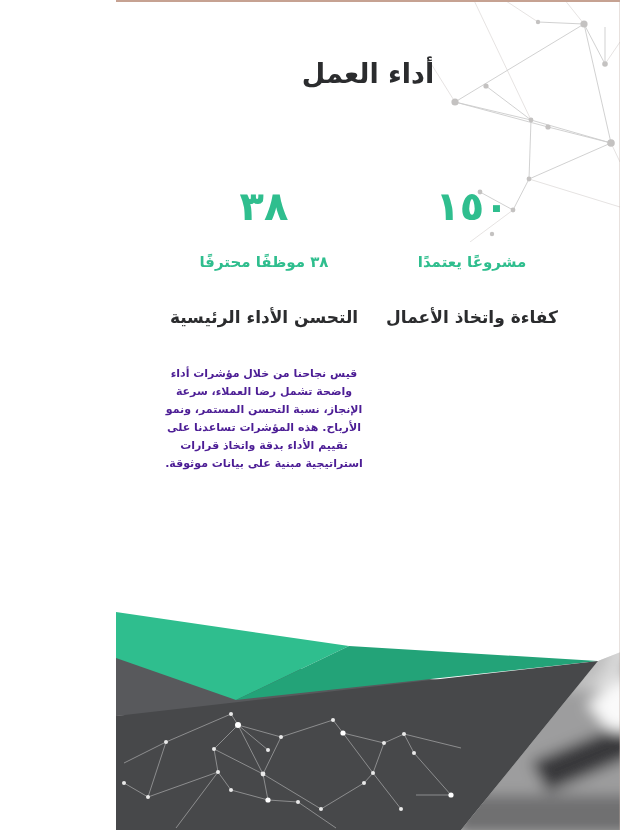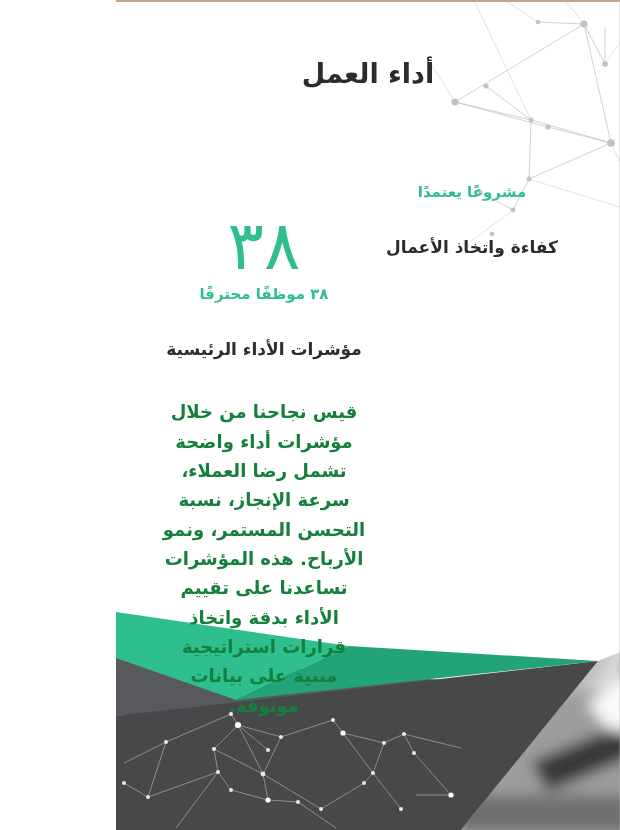--- a/index.html
+++ b/index.html
@@ -36,45 +36,44 @@
     flex-direction:row;
     justify-content:space-between;
     padding:0 44px;
     margin-top:92px;
   }
   .col{
     width:270px;
     text-align:center;
   }
   .big-number{
-    font-size:68px;
+    font-size:40px;
     line-height:1.15;
-    font-weight:normal;
+    font-weight:bold;
     color:var(--accent,#2fbe8e);
-    margin-top:24px;
   }
   .stat-label{
-    margin-top:0;
+    margin-top:24px;
     font-size:15px;
     font-weight:bold;
     color:var(--accent,#2fbe8e);
   }
   .stat-heading{
     margin:36px 0 0 0;
     font-size:17px;
     font-weight:bold;
     color:var(--text-dark,#2b2c2e);
   }
   .stat-body{
     margin:38px auto 16px auto;
     max-width:258px;
-    font-size:18px;
+    font-size:11px;
     line-height:1.63;
     font-weight:bold;
-    color:#15803d;
+    color:#4c1d95;
   }
   .decor-bottom{position:absolute;left:0;bottom:0;width:620px;height:310px;z-index:2;}
   
   .fill-accent{fill:var(--accent,#2fbe8e);}
   .fill-accent-dark{fill:var(--accent-dark,#23a378);}
   .fill-charcoal{fill:var(--charcoal,#47484a);}
   .fill-gray-wedge{fill:var(--gray-wedge,#58595c);}
   .fill-dark-triangle{fill:var(--dark-triangle,#3f4043);}
   .net-line-top{stroke:#cccccc;stroke-width:0.9;fill:none;}
   .net-line-top-faint{stroke:#e0dcda;stroke-width:0.8;fill:none;}
@@ -109,28 +108,29 @@
       <circle class="net-dot-top" cx="492" cy="232" r="2.2"></circle>
     </g>
   </svg>
 
   <div class="content">
     <h1 class="title">أداء العمل</h1>
 
     <div class="columns">
 
       <section class="col">
+        <div class="big-number">١٥٠</div>
         <div class="stat-label">مشروعًا يعتمدًا</div>
         <h2 class="stat-heading">كفاءة واتخاذ الأعمال</h2>
       </section>
 
       <section class="col">
         <div class="big-number">٣٨</div>
         <div class="stat-label">٣٨ موظفًا محترفًا</div>
-        <h2 class="stat-heading">مؤشرات الأداء الرئيسية</h2>
+        <h2 class="stat-heading">التحسن الأداء الرئيسية</h2>
         <p class="stat-body">قيس نجاحنا من خلال مؤشرات أداء واضحة تشمل رضا العملاء، سرعة الإنجاز، نسبة التحسن المستمر، ونمو الأرباح. هذه المؤشرات تساعدنا على تقييم الأداء بدقة واتخاذ قرارات استراتيجية مبنية على بيانات موثوقة.</p>
       </section>
 
     </div>
   </div>
 
   <svg class="decor-bottom" viewBox="0 520 620 310" aria-hidden="true">
     <defs>
       <clipPath id="photoClip">
         <polygon points="620,592 620,830 345,830 482,661 542,637"></polygon>

